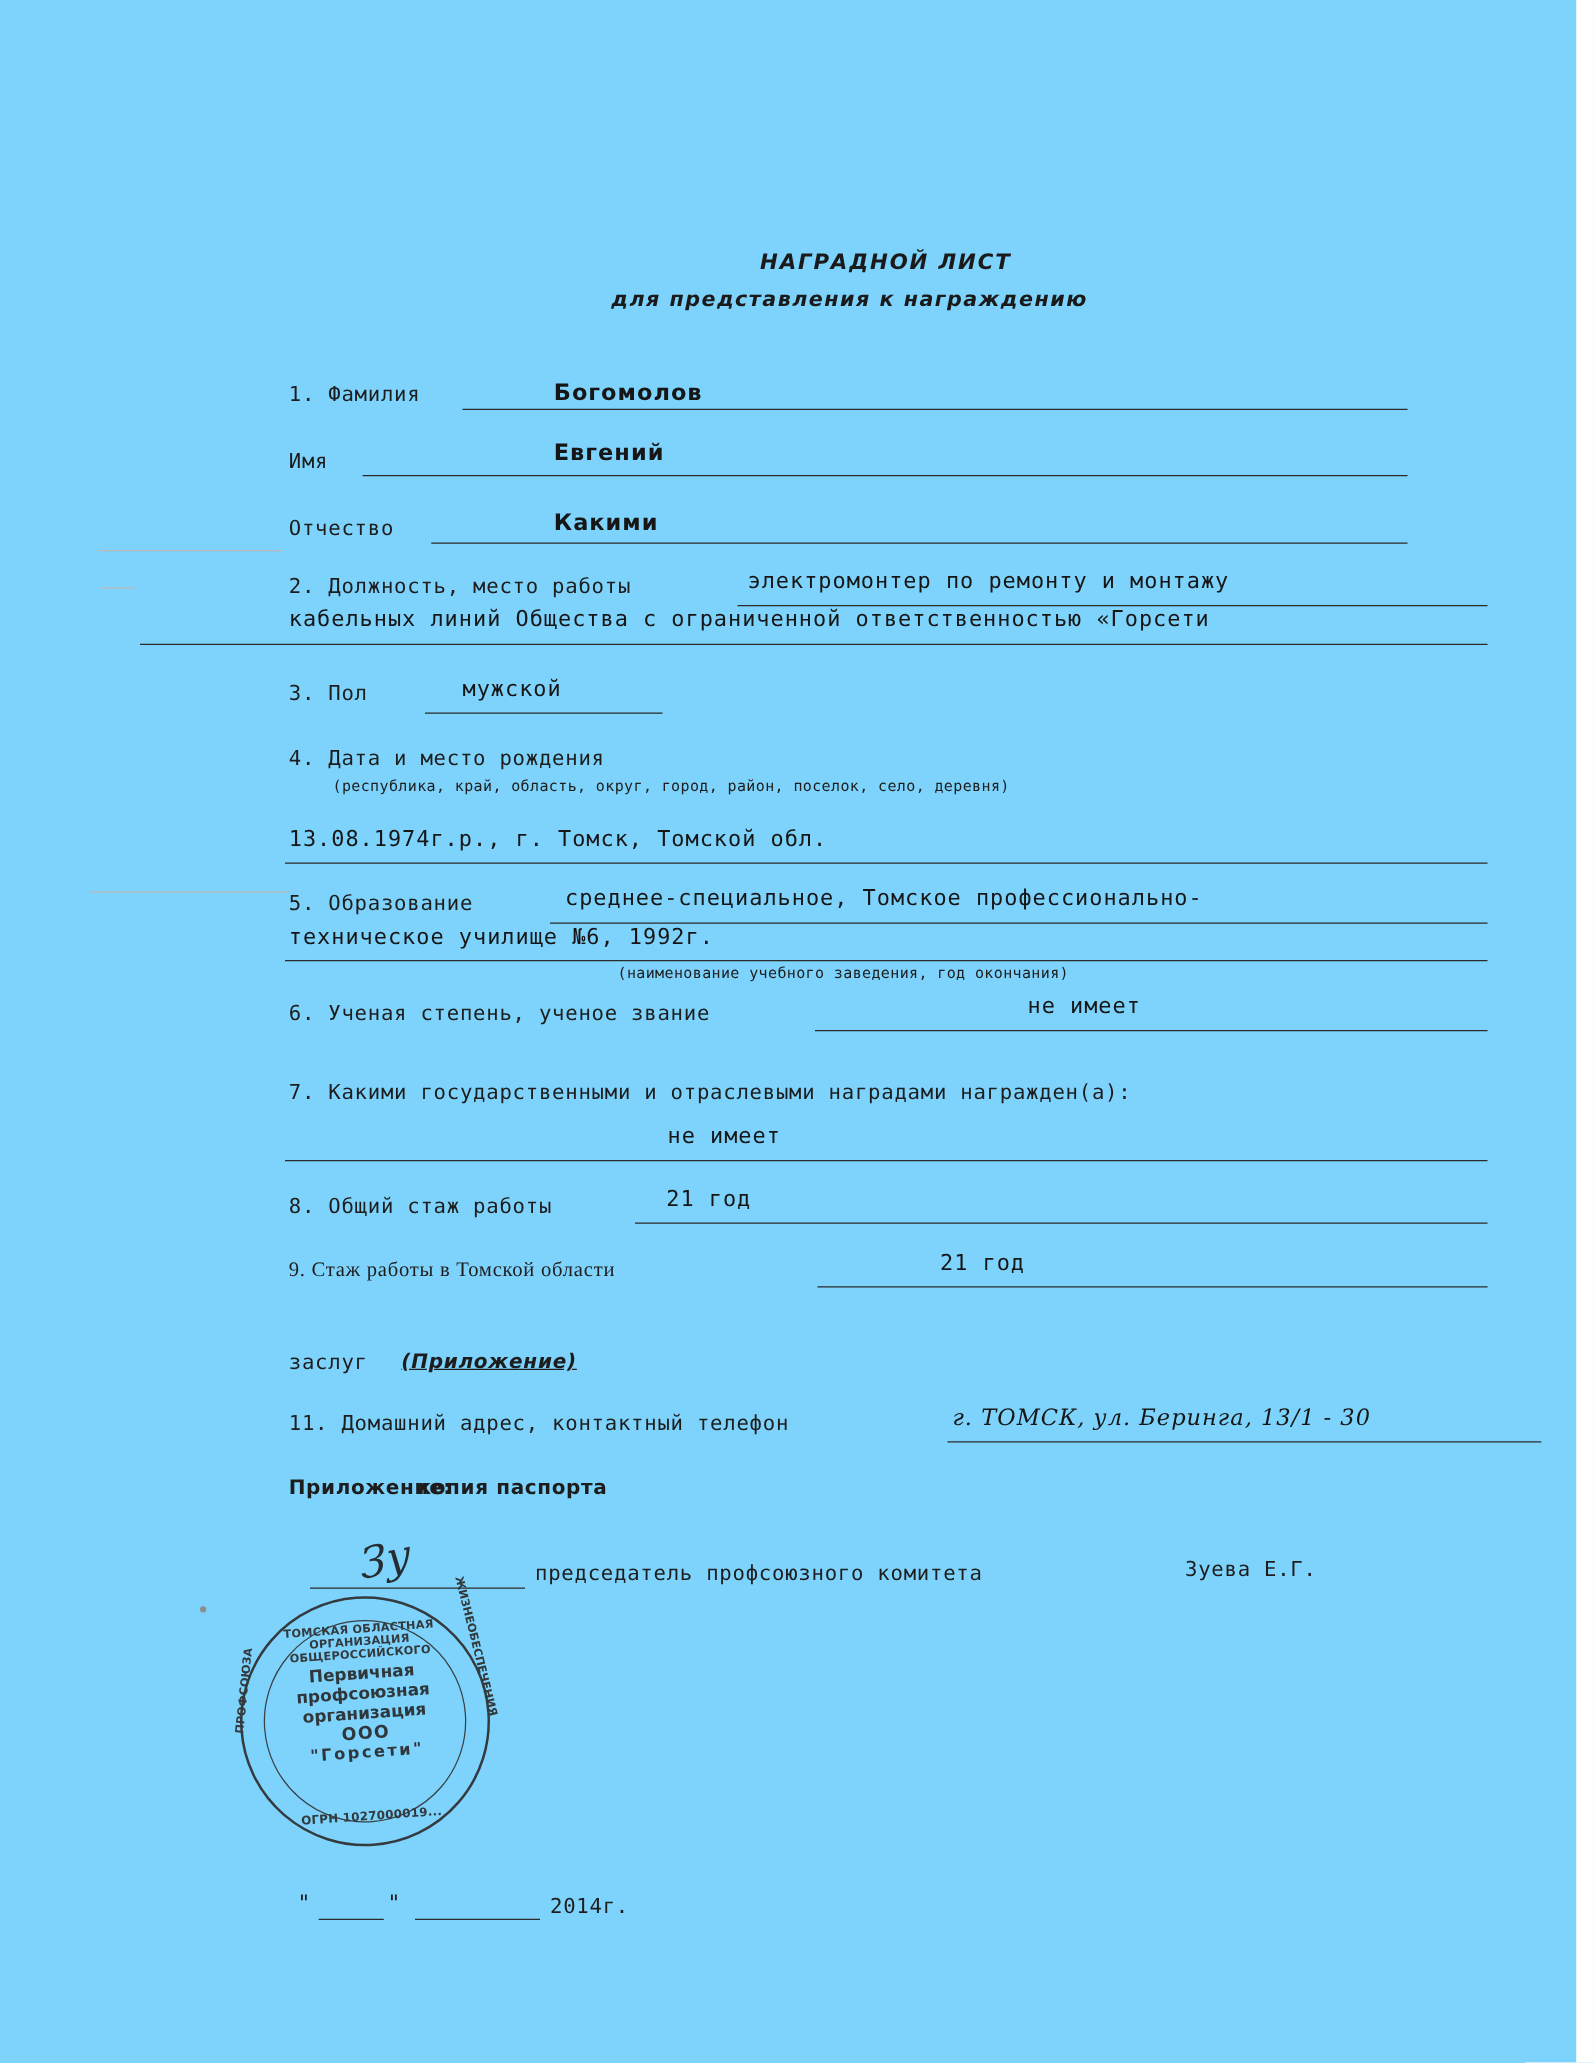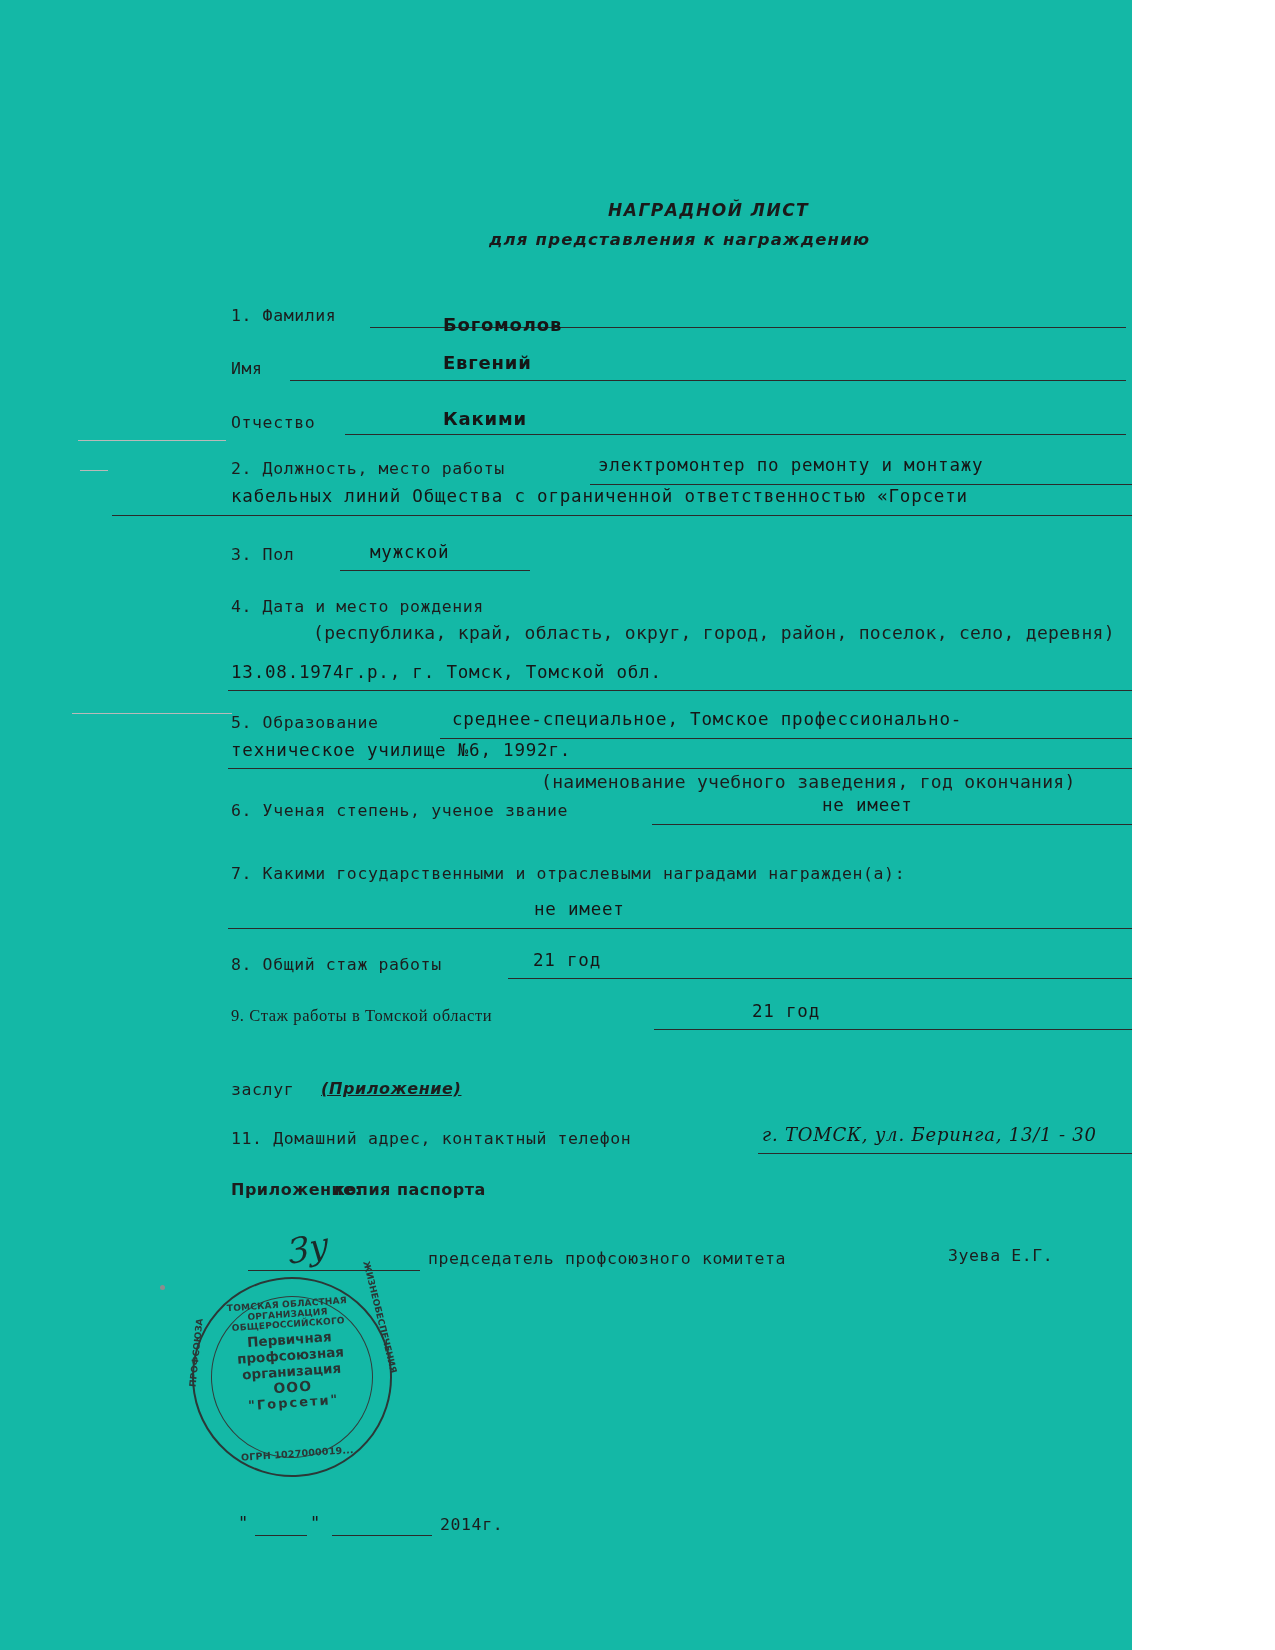--- a/index.html
+++ b/index.html
@@ -6,24 +6,24 @@
     margin: 0;
     padding: 0;
     background: #ffffff;
   }
   body {
     font-family: "DejaVu Sans Mono", monospace;
     color: #1a1a1a;
   }
   .page {
     position: relative;
-    width: 1132px;
+    width: 1261px;
     height: 1650px;
     overflow: hidden;
-    background: #14b8a6;
+    background: #7dd3fc;
   }
   .rule {
     position: absolute;
     border-bottom: 1.4px solid #2b2b2b;
     height: 0;
   }
   .rule.faint { border-bottom: 1px solid #b9b9b9; }
 
   
   .doc-title {
@@ -48,23 +48,22 @@
   
   .lbl {
     position: absolute;
     font-family: "DejaVu Sans Mono", monospace;
     font-size: 16.5px;
     letter-spacing: 0.6px;
     color: #1d1d1d;
     white-space: nowrap;
   }
   .lbl.small {
-    font-size: 18px;
+    font-size: 12px;
     letter-spacing: 0.3px;
-    margin-left: 47px;
   }
   .lbl.bold {
     font-family: "DejaVu Sans", sans-serif;
     font-weight: bold;
     font-size: 16px;
     letter-spacing: 0.5px;
   }
   .lbl.bolditalic {
     font-family: "DejaVu Sans", sans-serif;
     font-weight: bold;
@@ -180,21 +179,21 @@
 </head>
 <body>
 
 <div class="page">
 
   <div class="doc-title" style="left:608px; top:200px;">НАГРАДНОЙ ЛИСТ</div>
   <div class="doc-subtitle" style="left:489px; top:230px;">для представления к награждению</div>
 
   <div class="lbl" style="left:231px; top:306px;">1. Фамилия</div>
   <div class="rule" style="left:370px; top:327px; width:756px;"></div>
-  <div class="fill heavy" style="left:443px; top:314px;">Богомолов</div>
+  <div class="fill heavy" style="left:443px; top:304px;">Богомолов</div>
 
   <div class="lbl" style="left:231px; top:359px;">Имя</div>
   <div class="rule" style="left:290px; top:380px; width:836px;"></div>
   <div class="fill heavy" style="left:443px; top:352px;">Евгений</div>
 
   <div class="lbl" style="left:231px; top:413px;">Отчество</div>
   <div class="rule" style="left:345px; top:434px; width:781px;"></div>
   <div class="fill heavy" style="left:443px; top:408px;">Какими</div>
 
   <div class="rule faint" style="left:78px; top:440px; width:148px;"></div>

